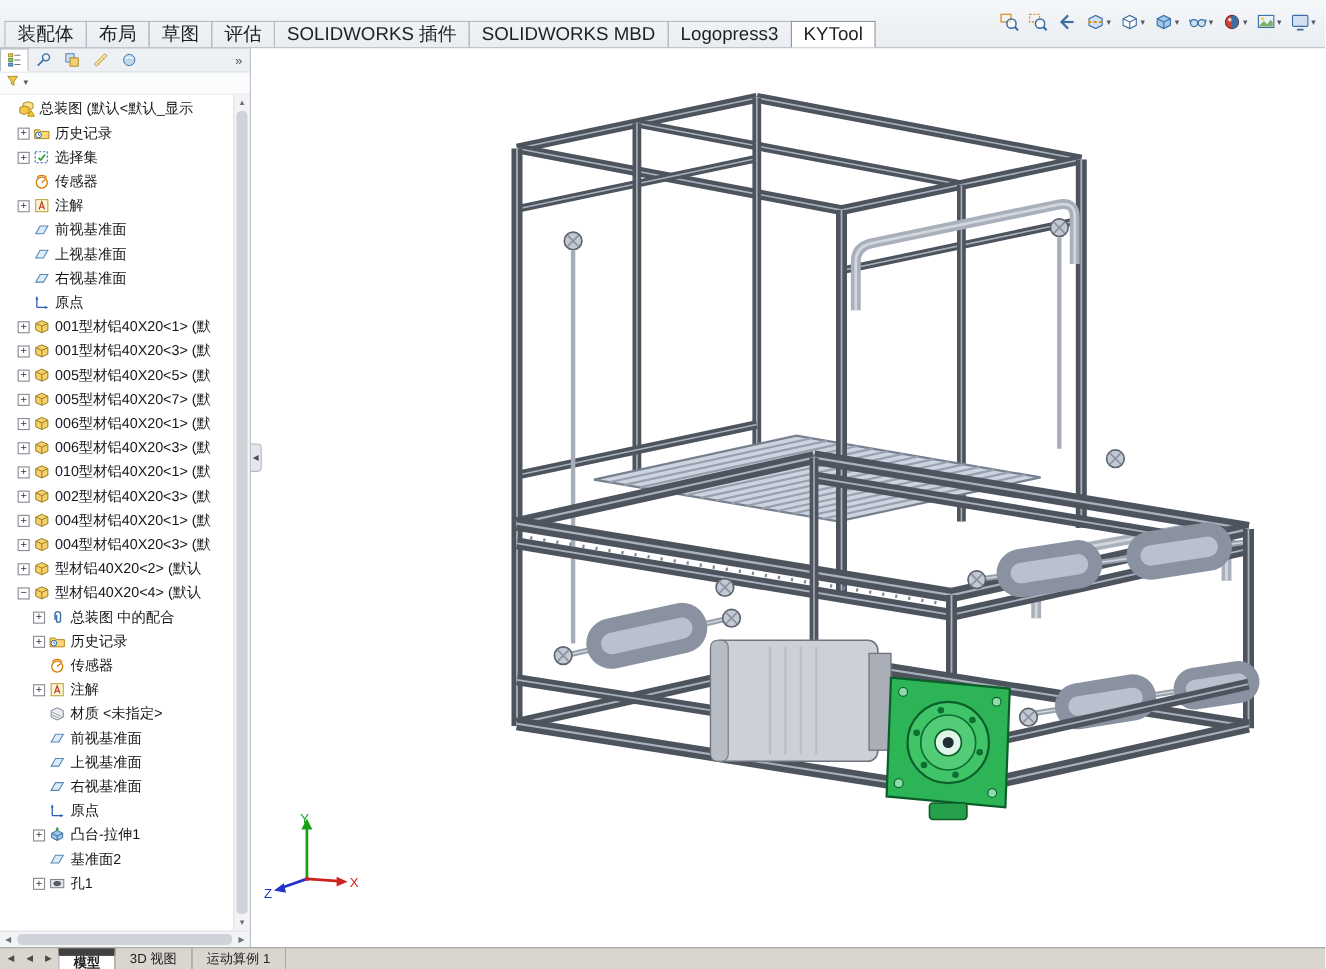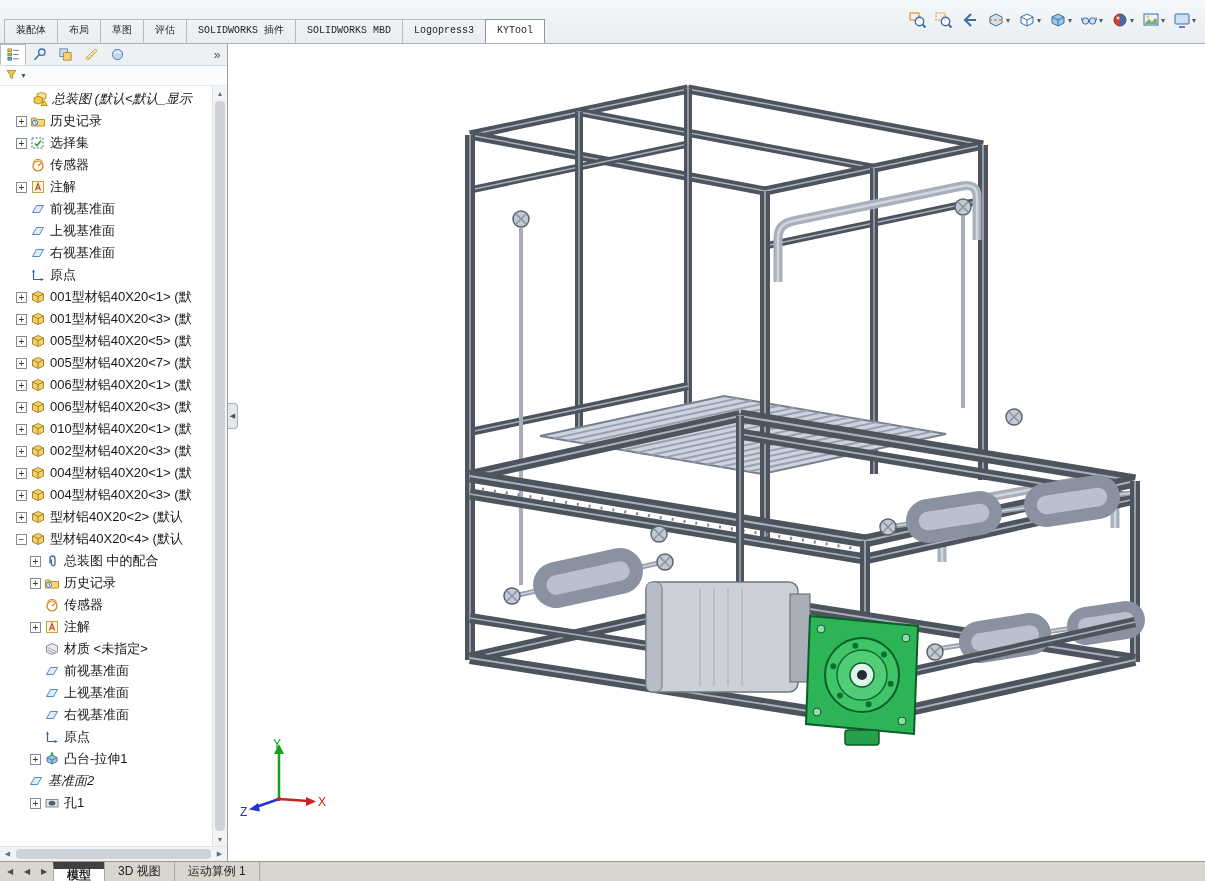--- a/index.html
+++ b/index.html
@@ -3,22 +3,22 @@
 <meta charset="utf-8">
 <style>
   * { margin:0; padding:0; box-sizing:border-box; }
   html,body { width:1205px; height:881px; overflow:hidden;
     font-family:"Liberation Sans","DejaVu Sans",sans-serif; background:#fff; user-select:none; }
 
   
   .topbar { position:relative; height:44px; background:linear-gradient(#f6f8fa,#e9edf1);
     border-bottom:1px solid #aab0b8; }
   .ribbon-tabs { position:absolute; left:4px; bottom:0; display:flex; align-items:flex-end; }
-  .rtab { height:24px; line-height:22px; padding:0 11px; font-size:10px; color:#1d1f23;
-    border:1px solid #b6bbc2; border-bottom:none; margin-right:-1px; background:transparent; cursor:default;font-family:Liberation Mono, monospace; }
+  .rtab { height:24px; line-height:22px; padding:0 11px; font-size:17px; color:#1d1f23;
+    border:1px solid #b6bbc2; border-bottom:none; margin-right:-1px; background:transparent; cursor:default; }
   .rtab.active { background:#ffffff; border-color:#8f979f; position:relative; z-index:2; }
   .view-toolbar { position:absolute; right:6px; top:9px; display:flex; align-items:center; }
   .vbtn { display:flex; align-items:center; justify-content:center; padding:2px 3px; margin-left:2px; }
   .vbtn svg { width:18px; height:18px; display:block; }
   .vbtn .caret { font-size:8px; color:#555a61; margin-left:1px; }
 
   
   .main { display:flex; height:817px; }
 
   
@@ -212,21 +212,21 @@
     <div class="filter-row">
       <span>
         <svg viewBox="0 0 16 16">
             <path d="M2.5 3 H13.5 L9.5 8.5 V13 L6.5 11.5 V8.5 Z" fill="#f2c84b" stroke="#a5841c" stroke-width="1"></path>
           </svg>
       </span>
       <span class="filter-caret">▼</span>
     </div>
     <div class="tree-wrap">
       <div class="tree-list">
-          <div class="trow" style="padding-left: 18px; font-style: italic;">
+          <div class="trow" style="padding-left: 2px;">
             <span class="expander hidden"></span>
             <span class="ticon">
               <svg viewBox="0 0 16 16">
                 <path d="M5 3 9.5 1.4 14 3 14 7.4 9.5 9 5 7.4Z" fill="#ffe28a" stroke="#9c7c20" stroke-width=".8"></path>
                 <path d="M2 6.8 6.2 5.3 10.4 6.8 10.4 11.6 6.2 13.1 2 11.6Z" fill="#f5c942" stroke="#9c7c20" stroke-width=".8"></path>
                 <path d="M9.2 14.6 L15.2 14.6 L12.2 9.4Z" fill="#ffd21e" stroke="#a07d00" stroke-width=".8"></path>
               </svg>
             </span>
             <span class="tlabel">总装图 (默认&lt;默认_显示</span>
           </div>
@@ -521,21 +521,21 @@
             <span class="expander">+</span>
             <span class="ticon">
               <svg viewBox="0 0 16 16">
                 <path d="M3 6.5 8 4 13 6.5 13 10.5 8 13 3 10.5Z" fill="#9ec7ea" stroke="#366a9e" stroke-width=".9"></path>
                 <path d="M3 6.5 8 9 13 6.5 M8 9 V13" fill="none" stroke="#366a9e" stroke-width=".9"></path>
                 <path d="M8 1 v2.6 M6.8 2.4 8 3.8 9.2 2.4" fill="none" stroke="#2ca02c" stroke-width="1.1"></path>
               </svg>
             </span>
             <span class="tlabel">凸台-拉伸1</span>
           </div>
-          <div class="trow" style="padding-left: 14px; font-style: italic;">
+          <div class="trow" style="padding-left: 30px;">
             <span class="expander hidden"></span>
             <span class="ticon">
               <svg viewBox="0 0 16 16">
                 <path d="M2.5 11.5 6.5 4.5 13.5 4.5 9.5 11.5Z" fill="#d6e9f8" fill-opacity=".85" stroke="#5b87b5" stroke-width="1"></path>
               </svg>
             </span>
             <span class="tlabel">基准面2</span>
           </div>
           <div class="trow" style="padding-left: 30px;">
             <span class="expander">+</span>

